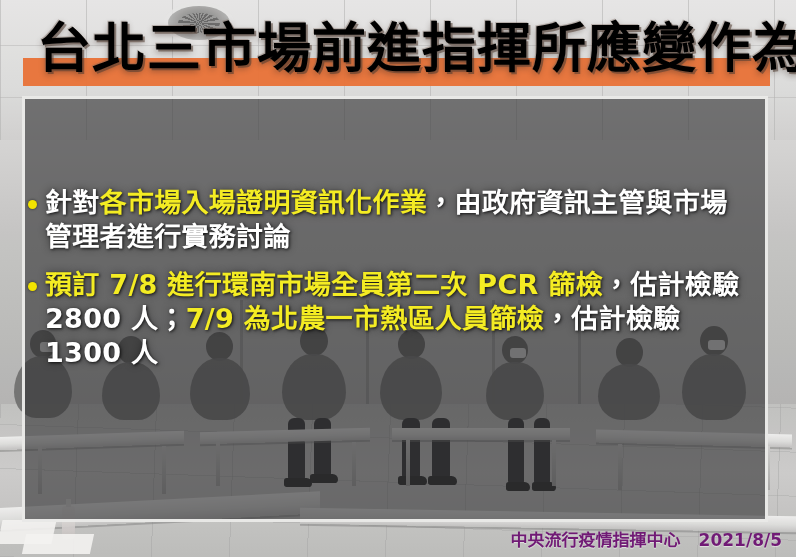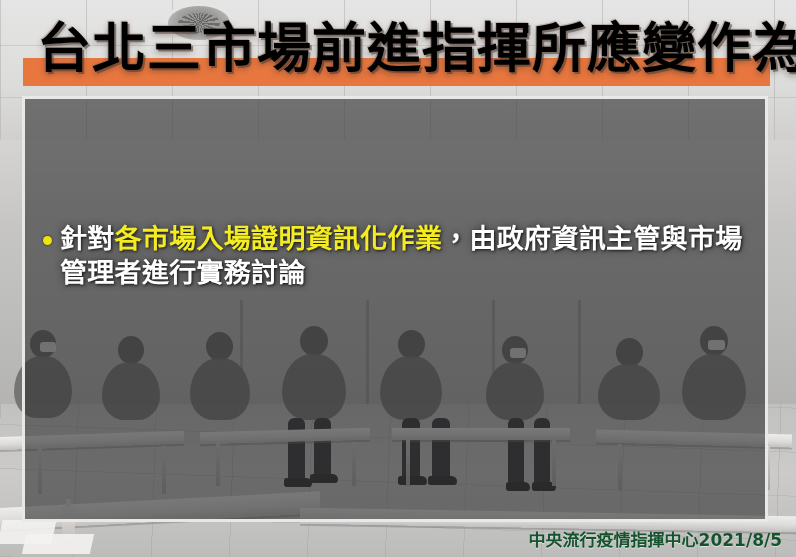--- a/index.html
+++ b/index.html
@@ -195,24 +195,23 @@
     font-size: 28px;
     font-weight: 700;
     color: #ffffff;
     white-space: nowrap;
     text-shadow: 1px 1px 2px rgba(90,55,30,.5);
   }
 
   
   .bullets {
     position: absolute;
-    left: 40px;
+    left: 25px;
     top: 186px;
     width: 722px;
-    margin-top: 36px;
   }
   .bullet {
     position: relative;
     padding-left: 20px;
     margin-bottom: 14px;
     font-size: 27px;
     line-height: 34px;
     color: #ffffff;
     font-weight: 600;
     text-shadow: 1px 1px 3px rgba(0,0,0,.75), 0 0 8px rgba(0,0,0,.45);
@@ -233,23 +232,24 @@
     color: #f4ec23;
   }
 
   
   .footer {
     position: absolute;
     right: 14px;
     bottom: 6px;
     display: flex;
     align-items: baseline;
+    gap: 18px;
     font-size: 17px;
     font-weight: 700;
-    color: #14532d;
+    color: #701a75;
     text-shadow: 0 1px 1px rgba(255,255,255,.55);
     white-space: nowrap;
   }
 </style>
 </head>
 <body>
 
 <div id="slide">
 
   <div class="bg-photo">
@@ -333,20 +333,21 @@
   <div class="content-panel"></div>
 
   <div class="title-wrap">
     <div class="title-bar"></div>
     <div class="title-text">台北三市場前進指揮所應變作為</div>
   </div>
 
 
   <div class="bullets">
     <div class="bullet"><span>針對</span><span class="hl">各市場入場證明資訊化作業</span><span>，由政府資訊主管與市場管理者進行實務討論</span></div>
+    <div class="bullet"><span class="hl">預訂 7/8 進行環南市場全員第二次 PCR 篩檢</span><span>，估計檢驗 2800 人；</span><span class="hl">7/9 為北農一市熱區人員篩檢</span><span>，估計檢驗 1300 人</span></div>
   </div>
 
   <div class="footer">
     <span>中央流行疫情指揮中心</span>
     <span>2021/8/5</span>
   </div>
 
 </div>
 
 </body></html>

